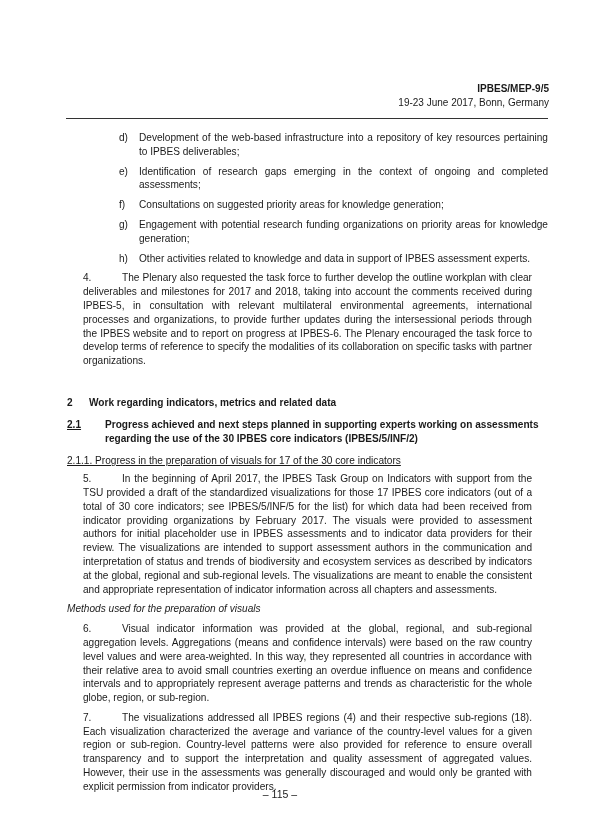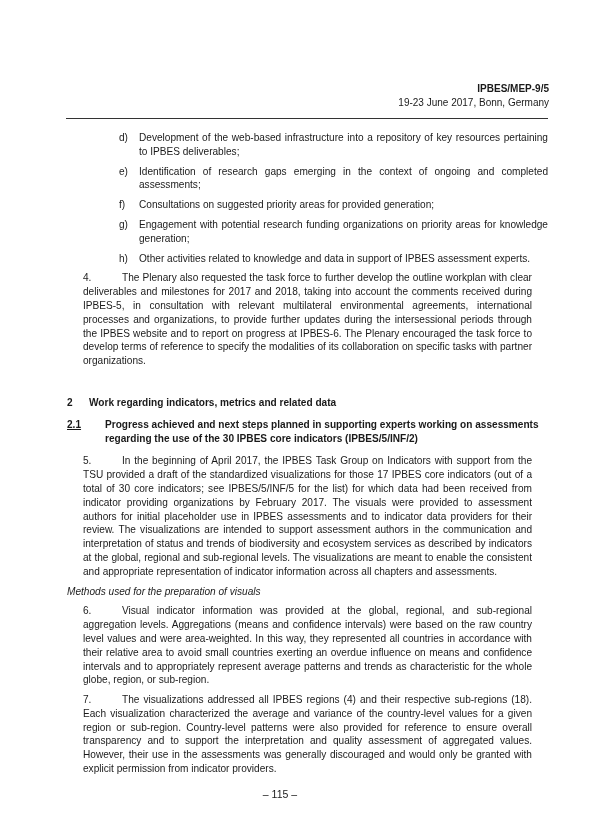--- a/index.html
+++ b/index.html
@@ -40,41 +40,42 @@
       <div class="li">
         <span class="lbl">d)</span>
         <span class="txt">Development of the web-based infrastructure into a repository of key resources pertaining to IPBES deliverables;</span>
       </div>
       <div class="li">
         <span class="lbl">e)</span>
         <span class="txt">Identification of research gaps emerging in the context of ongoing and completed assessments;</span>
       </div>
       <div class="li">
         <span class="lbl">f)</span>
-        <span class="txt">Consultations on suggested priority areas for provided generation;</span>
+        <span class="txt">Consultations on suggested priority areas for knowledge generation;</span>
       </div>
       <div class="li">
         <span class="lbl">g)</span>
         <span class="txt">Engagement with potential research funding organizations on priority areas for knowledge generation;</span>
       </div>
       <div class="li">
         <span class="lbl">h)</span>
         <span class="txt">Other activities related to knowledge and data in support of IPBES assessment experts.</span>
       </div>
     </div>
 
     <p class="para"><span class="num">4.</span><span>The Plenary also requested the task force to further develop the outline workplan with clear deliverables and milestones for 2017 and 2018, taking into account the comments received during IPBES-5, in consultation with relevant multilateral environmental agreements, international processes and organizations, to provide further updates during the intersessional periods through the IPBES website and to report on progress at IPBES-6. The Plenary encouraged the task force to develop terms of reference to specify the modalities of its collaboration on specific tasks with partner organizations.</span></p>
 
     <div class="h2"><span class="num">2</span><span>Work regarding indicators, metrics and related data</span></div>
 
     <div class="h21">
         <span class="num">2.1</span>
         <span>Progress achieved and next steps planned in supporting experts working on assessments regarding the use of the 30 IPBES core indicators (IPBES/5/INF/2)</span>
       </div>
 
+    <div class="h211">2.1.1. Progress in the preparation of visuals for 17 of the 30 core indicators</div>
 
     <p class="para" style="margin-top:4px"><span class="num">5.</span><span>In the beginning of April 2017, the IPBES Task Group on Indicators with support from the TSU provided a draft of the standardized visualizations for those 17 IPBES core indicators (out of a total of 30 core indicators; see IPBES/5/INF/5 for the list) for which data had been received from indicator providing organizations by February 2017. The visuals were provided to assessment authors for initial placeholder use in IPBES assessments and to indicator data providers for their review. The visualizations are intended to support assessment authors in the communication and interpretation of status and trends of biodiversity and ecosystem services as described by indicators at the global, regional and sub-regional levels. The visualizations are meant to enable the consistent and appropriate representation of indicator information across all chapters and assessments.</span></p>
 
     <div class="ital">Methods used for the preparation of visuals</div>
 
     <p class="para"><span class="num">6.</span><span>Visual indicator information was provided at the global, regional, and sub-regional aggregation levels. Aggregations (means and confidence intervals) were based on the raw country level values and were area-weighted. In this way, they represented all countries in accordance with their relative area to avoid small countries exerting an overdue influence on means and confidence intervals and to appropriately represent average patterns and trends as characteristic for the whole globe, region, or sub-region.</span></p>
 
     <p class="para"><span class="num">7.</span><span>The visualizations addressed all IPBES regions (4) and their respective sub-regions (18). Each visualization characterized the average and variance of the country-level values for a given region or sub-region. Country-level patterns were also provided for reference to ensure overall transparency and to support the interpretation and quality assessment of aggregated values. However, their use in the assessments was generally discouraged and would only be granted with explicit permission from indicator providers.</span></p>
   </div>
 

